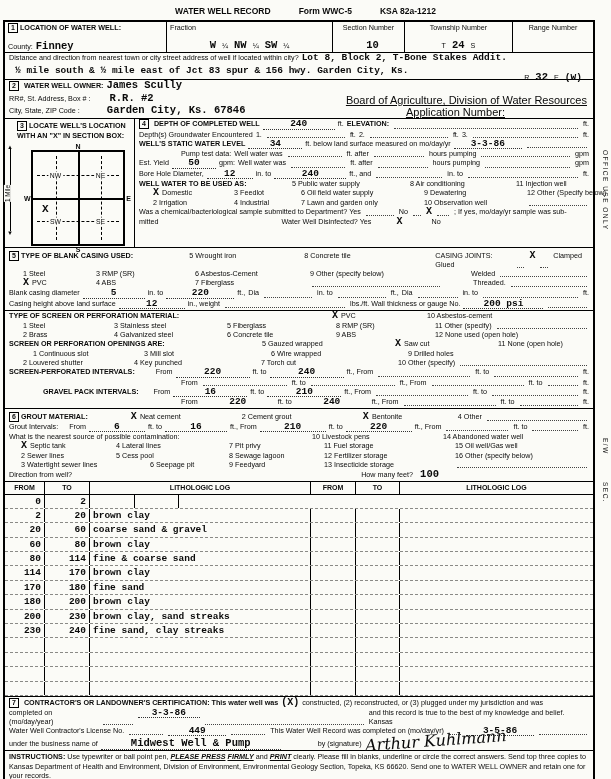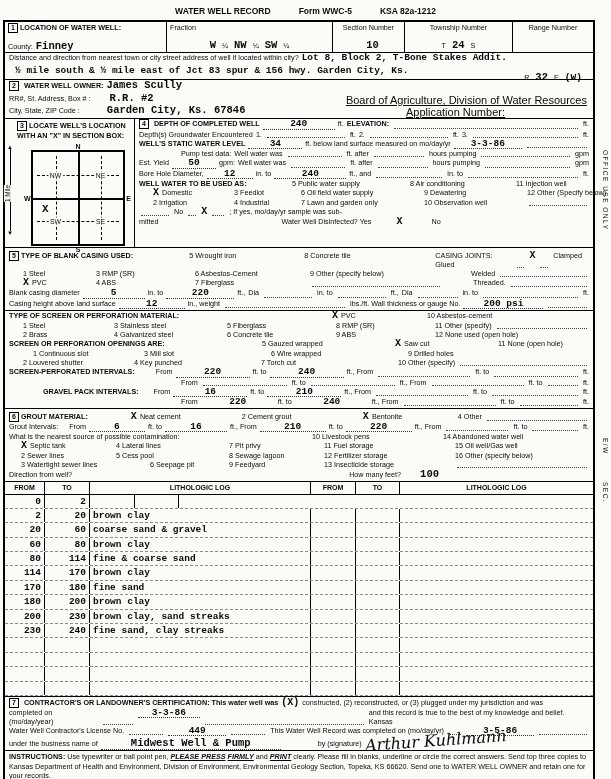--- a/index.html
+++ b/index.html
@@ -260,20 +260,21 @@
           <span class="opt lbl">12 Other (Specify below)</span>
         </div>
         <div class="line">
           <span class="opt lbl" style="width:78px;margin-left:14px">2 Irrigation</span>
           <span class="opt lbl" style="width:64px">4 Industrial</span>
           <span class="opt lbl" style="width:120px">7 Lawn and garden only</span>
           <span class="opt lbl" style="width:100px">10 Observation well</span>
           <span class="dots grow"></span>
         </div>
         <div class="line">
+          <span class="lbl">Was a chemical/bacteriological sample submitted to Department? Yes</span>
             <span class="dots" style="width:28px"></span>
           <span class="lbl">No</span>
             <span class="dots" style="width:8px"></span>
           <span class="xm">X</span>
             <span class="dots" style="width:12px"></span>
           <span class="lbl">; If yes, mo/day/yr sample was sub-</span>
         </div>
         <div class="line">
           <span class="lbl">mitted</span>
           <span class="lbl" style="margin-left:120px">Water Well Disinfected?  Yes</span>
@@ -492,21 +493,21 @@
       <div class="line">
         <span class="opt lbl" style="width:126px;margin-left:12px">3 Watertight sewer lines</span>
         <span class="opt lbl" style="width:76px">6 Seepage pit</span>
         <span class="opt lbl" style="width:92px">9 Feedyard</span>
         <span class="opt lbl" style="width:128px">13 Insecticide storage</span>
         <span class="dots grow"></span>
       </div>
       <div class="line">
         <span class="lbl">Direction from well?</span>
         <span class="grow"></span>
-        <span class="lbl" style="margin-right:16px">How many feet?</span>
+        <span class="lbl" style="margin-right:4px">How many feet?</span>
         <span class="tw big" style="margin-right:150px">100</span>
       </div>
     </div>
 
     <div class="lt">
       <div class="lt-head">
         <span class="lt-c w-from">FROM</span>
         <span class="lt-c w-to">TO</span>
         <span class="lt-c w-desc">LITHOLOGIC LOG</span>
         <span class="lt-c w-from2">FROM</span>

